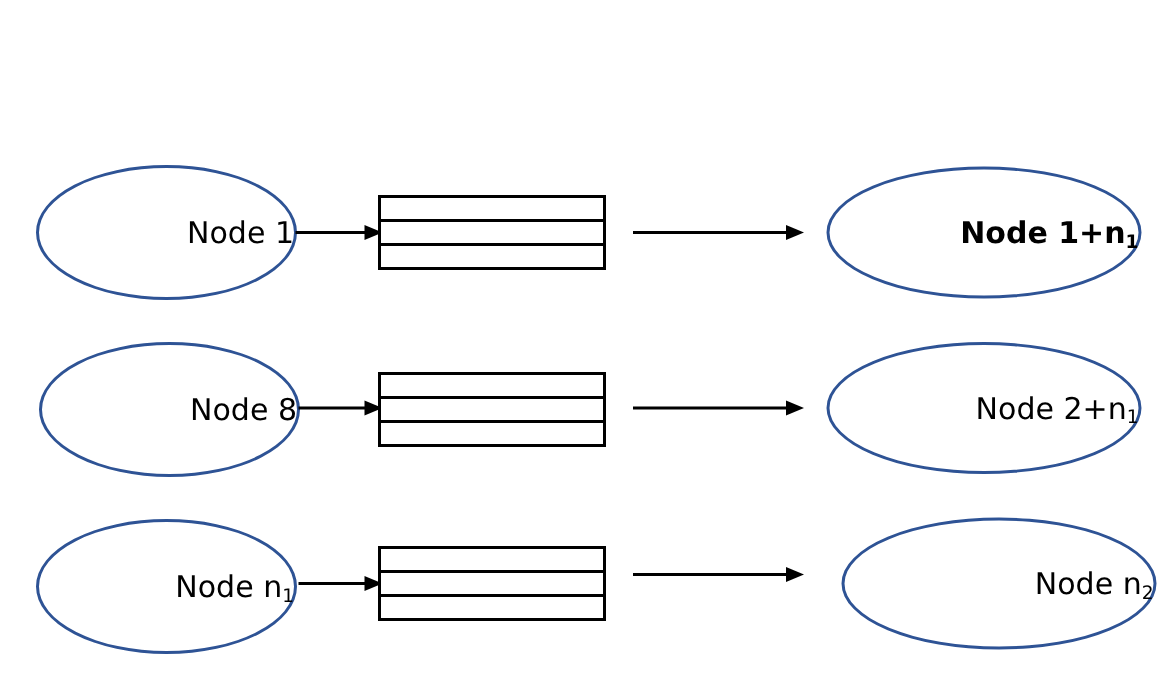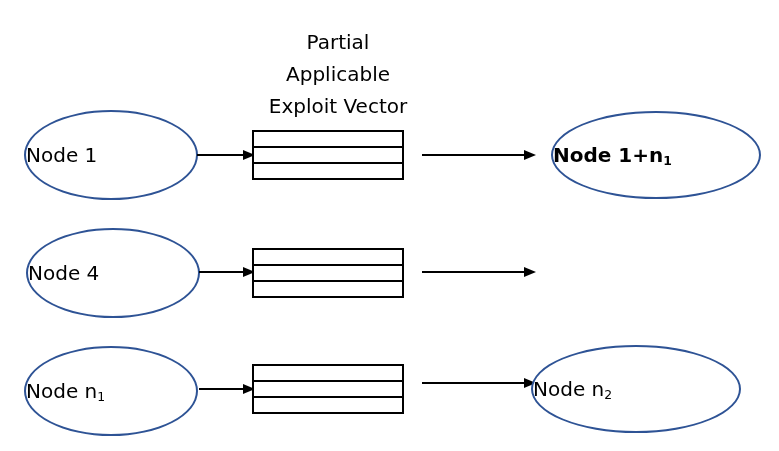--- a/index.html
+++ b/index.html
@@ -31,21 +31,21 @@
 
   
   .node {
     position: absolute;
     box-sizing: border-box;
     border: 2px solid #2E5395;
     border-radius: 50%;
     background: #ffffff;
     display: flex;
     align-items: center;
-    justify-content: flex-start;
+    justify-content: flex-end;
   }
   .node-label {
     font-size: 20px;
     color: #000000;
     line-height: 1;
     white-space: nowrap;
   }
   .node-label sub {
     font-size: 0.62em;
     vertical-align: baseline;
@@ -80,23 +80,20 @@
     height: 12px;
     display: block;
   }
   .arrow svg { display: block; overflow: visible; }
 </style>
 </head>
 <body>
 
 <div id="canvas">
 
-  <div class="vector-title">Partial
-Applicable
-Exploit Vector</div>
 
   <div class="node node-left" style="left:24px; top:110px;">
     <span class="node-label">
       <span>Node 1</span><sub></sub>
     </span>
   </div>
 
   <div class="arrow" style="left:197px; top:149px; width:58px;">
     <svg width="58" height="12" viewBox="0 0 58 12">
       <line x1="0" y1="6" x2="48" y2="6" stroke="#000000" stroke-width="2"></line>
@@ -118,21 +115,21 @@
   </div>
 
   <div class="node node-right" style="left:551px; top:111px;font-weight:bold;">
     <span class="node-label">
       <span>Node 1+n</span><sub>1</sub>
     </span>
   </div>
 
   <div class="node node-left" style="left:26px; top:228px;">
     <span class="node-label">
-      <span>Node 4</span><sub></sub>
+      <span>Node 8</span><sub></sub>
     </span>
   </div>
 
   <div class="arrow" style="left:199px; top:266px; width:56px;">
     <svg width="56" height="12" viewBox="0 0 56 12">
       <line x1="0" y1="6" x2="46" y2="6" stroke="#000000" stroke-width="2"></line>
       <polygon points="44,1 56,6 44,11" fill="#000000"></polygon>
     </svg>
   </div>
 
@@ -142,20 +139,25 @@
     <div class="vector-cell"></div>
   </div>
 
   <div class="arrow" style="left:422px; top:266px; width:114px;">
     <svg width="114" height="12" viewBox="0 0 114 12">
       <line x1="0" y1="6" x2="104" y2="6" stroke="#000000" stroke-width="2"></line>
       <polygon points="102,1 114,6 102,11" fill="#000000"></polygon>
     </svg>
   </div>
 
+  <div class="node node-right" style="left:551px; top:228px;">
+    <span class="node-label">
+      <span>Node 2+n</span><sub>1</sub>
+    </span>
+  </div>
 
   <div class="node node-left" style="left:24px; top:346px;">
     <span class="node-label">
       <span>Node n</span><sub>1</sub>
     </span>
   </div>
 
   <div class="arrow" style="left:199px; top:383px; width:56px;">
     <svg width="56" height="12" viewBox="0 0 56 12">
       <line x1="0" y1="6" x2="46" y2="6" stroke="#000000" stroke-width="2"></line>
@@ -169,19 +171,19 @@
     <div class="vector-cell"></div>
   </div>
 
   <div class="arrow" style="left:422px; top:377px; width:114px;">
     <svg width="114" height="12" viewBox="0 0 114 12">
       <line x1="0" y1="6" x2="104" y2="6" stroke="#000000" stroke-width="2"></line>
       <polygon points="102,1 114,6 102,11" fill="#000000"></polygon>
     </svg>
   </div>
 
-  <div class="node node-right" style="left:531px; top:345px;">
+  <div class="node node-right" style="left:561px; top:345px;">
     <span class="node-label">
       <span>Node n</span><sub>2</sub>
     </span>
   </div>
 
 </div>
 
 </body></html>

